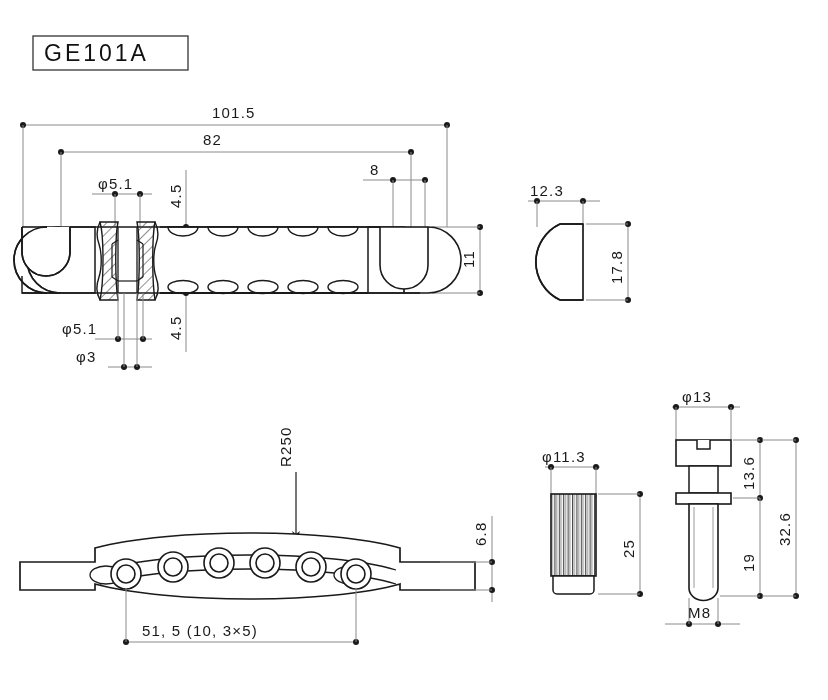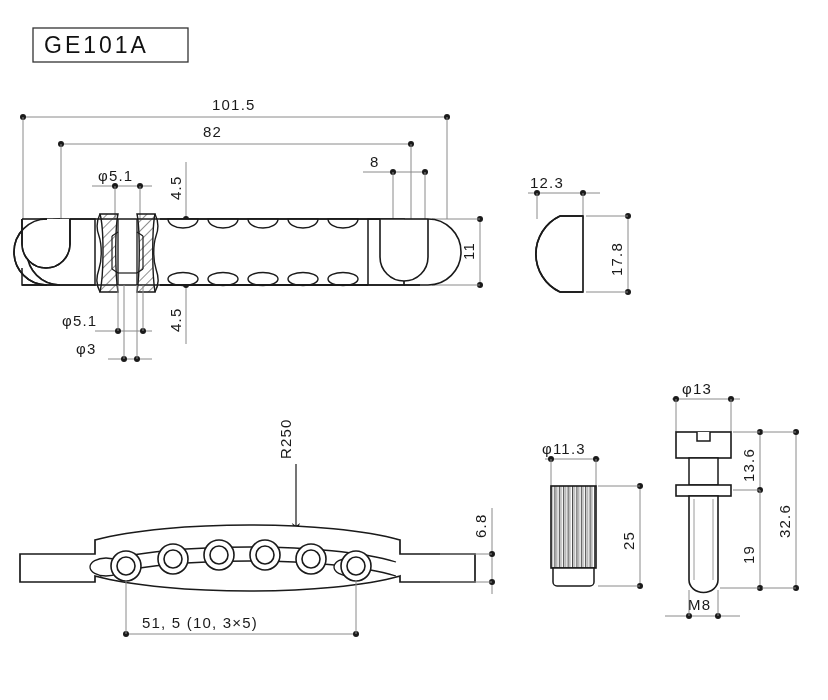--- a/index.html
+++ b/index.html
@@ -11,21 +11,21 @@
   body {
     width: 828px;
     height: 700px;
     position: relative;
     overflow: hidden;
     font-family: "Liberation Sans", sans-serif;
   }
   #sheet {
     position: absolute;
     left: 0;
-    top: 4px;
+    top: 12px;
     width: 828px;
     height: 595px;
     text-decoration: underline;
   }
   svg { display: block; }
   .dimtxt {
     font-family: "Liberation Sans", sans-serif;
     font-size: 15px;
     fill: #1a1a1a;
     letter-spacing: 1.2px;

